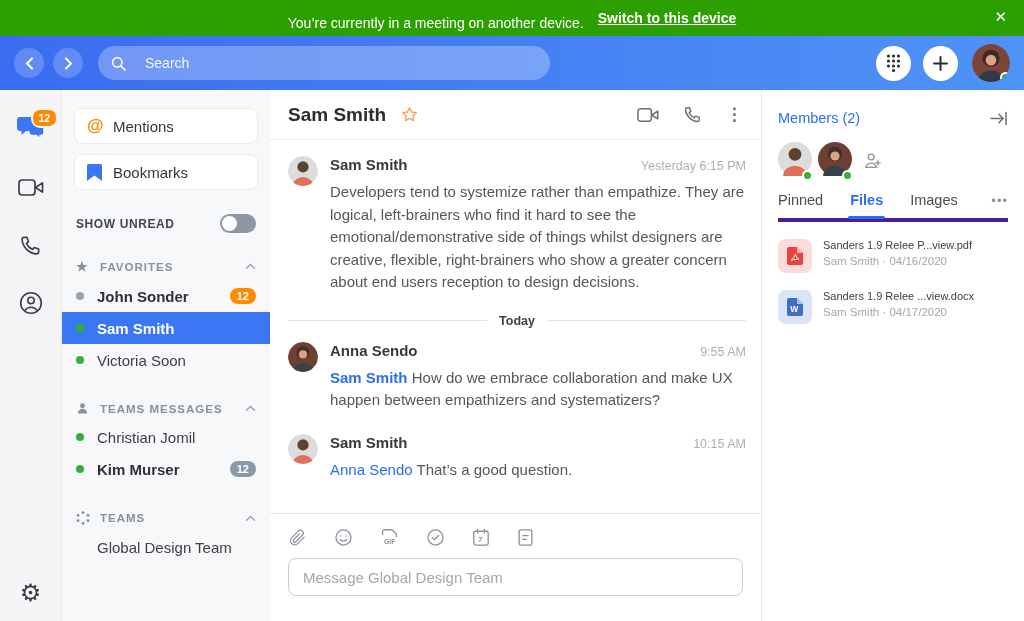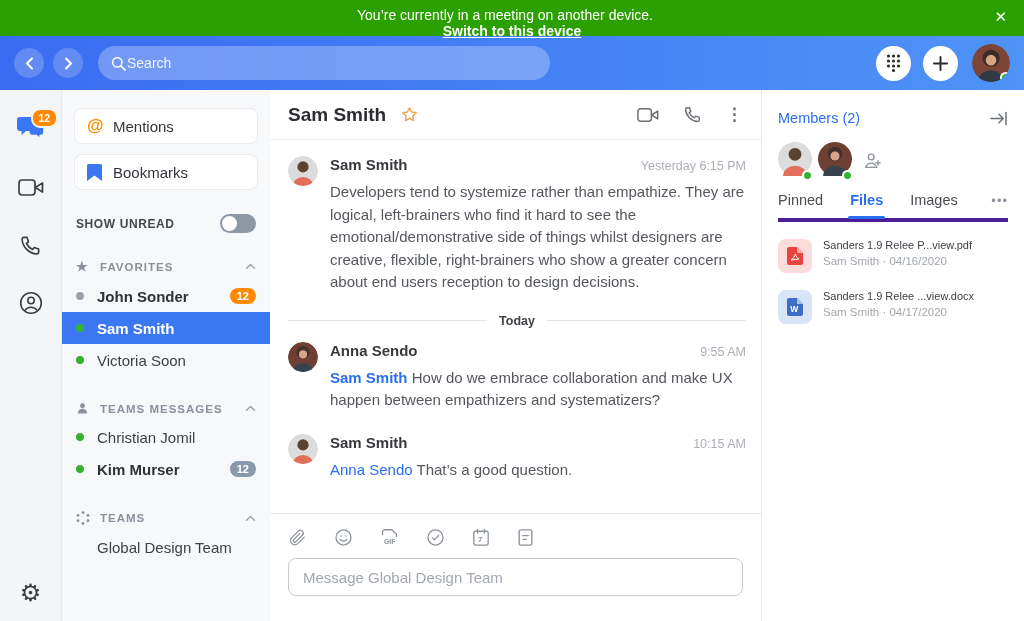--- a/index.html
+++ b/index.html
@@ -1,29 +1,29 @@
 <!DOCTYPE html>
 <html><head>
 <meta charset="utf-8">
 <style>
   * { margin:0; padding:0; box-sizing:border-box; }
   html,body { width:1024px; height:621px; font-family:"Liberation Sans",sans-serif; overflow:hidden; background:#fff; }
 
   
-  .banner { height:36px; background:#2CA000; color:#fff; display:flex; align-items:center; justify-content:center; font-size:14px; position:relative;flex-direction:column; }
+  .banner { height:36px; background:#2CA000; color:#fff; display:flex; align-items:center; justify-content:center; font-size:14px; position:relative; }
   .banner .msg { margin-right:14px; }
   .banner .link { font-weight:bold; text-decoration:underline; cursor:pointer; }
   .banner .close { position:absolute; right:17px; top:9px; font-size:15px; cursor:pointer; line-height:1; }
 
   
   .hdr { height:54px; background:linear-gradient(90deg,#3A6CF1 0%,#4F93F6 100%); display:flex; align-items:center; padding:0 14px; }
   .brand { color:#fff; font-size:21px; font-weight:bold; margin:0 32px 0 6px; letter-spacing:.2px; }
   .navbtn { width:30px; height:30px; border-radius:50%; background:rgba(255,255,255,.20); display:flex; align-items:center; justify-content:center; margin-right:9px; cursor:pointer; flex:none; }
   .search { width:452px; height:34px; border-radius:17px; background:rgba(255,255,255,.28); display:flex; align-items:center; padding:0 13px; margin-left:6px; }
-  .search input { flex:1; background:transparent; border:0; outline:0; color:#fff; font-size:14px; margin-left:1px; }
+  .search input { flex:1; background:transparent; border:0; outline:0; color:#fff; font-size:14px; margin-left:19px; }
   .search input::placeholder { color:rgba(255,255,255,.9); }
   .hdr .spacer { flex:1; }
   .circlebtn { width:35px; height:35px; border-radius:50%; background:#fff; display:flex; align-items:center; justify-content:center; margin-left:12px; cursor:pointer; flex:none; }
   .hdr-avatar { width:38px; height:38px; border-radius:50%; overflow:hidden; margin-left:14px; position:relative; cursor:pointer; flex:none; }
   .presence { position:absolute; width:11px; height:11px; border-radius:50%; background:#35B234; border:2px solid #fff; right:-1px; bottom:-1px; }
   .avwrap { position:relative; flex:none; }
 
   
   .app { display:flex; height:531px; }
 

